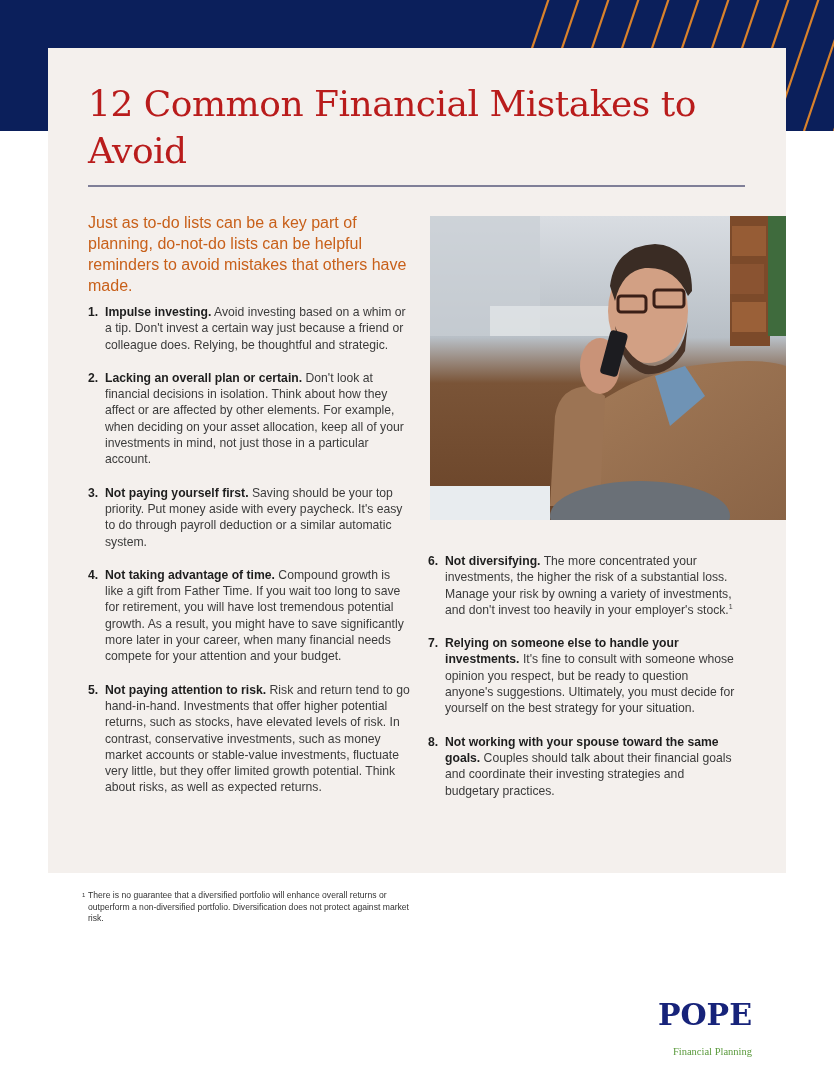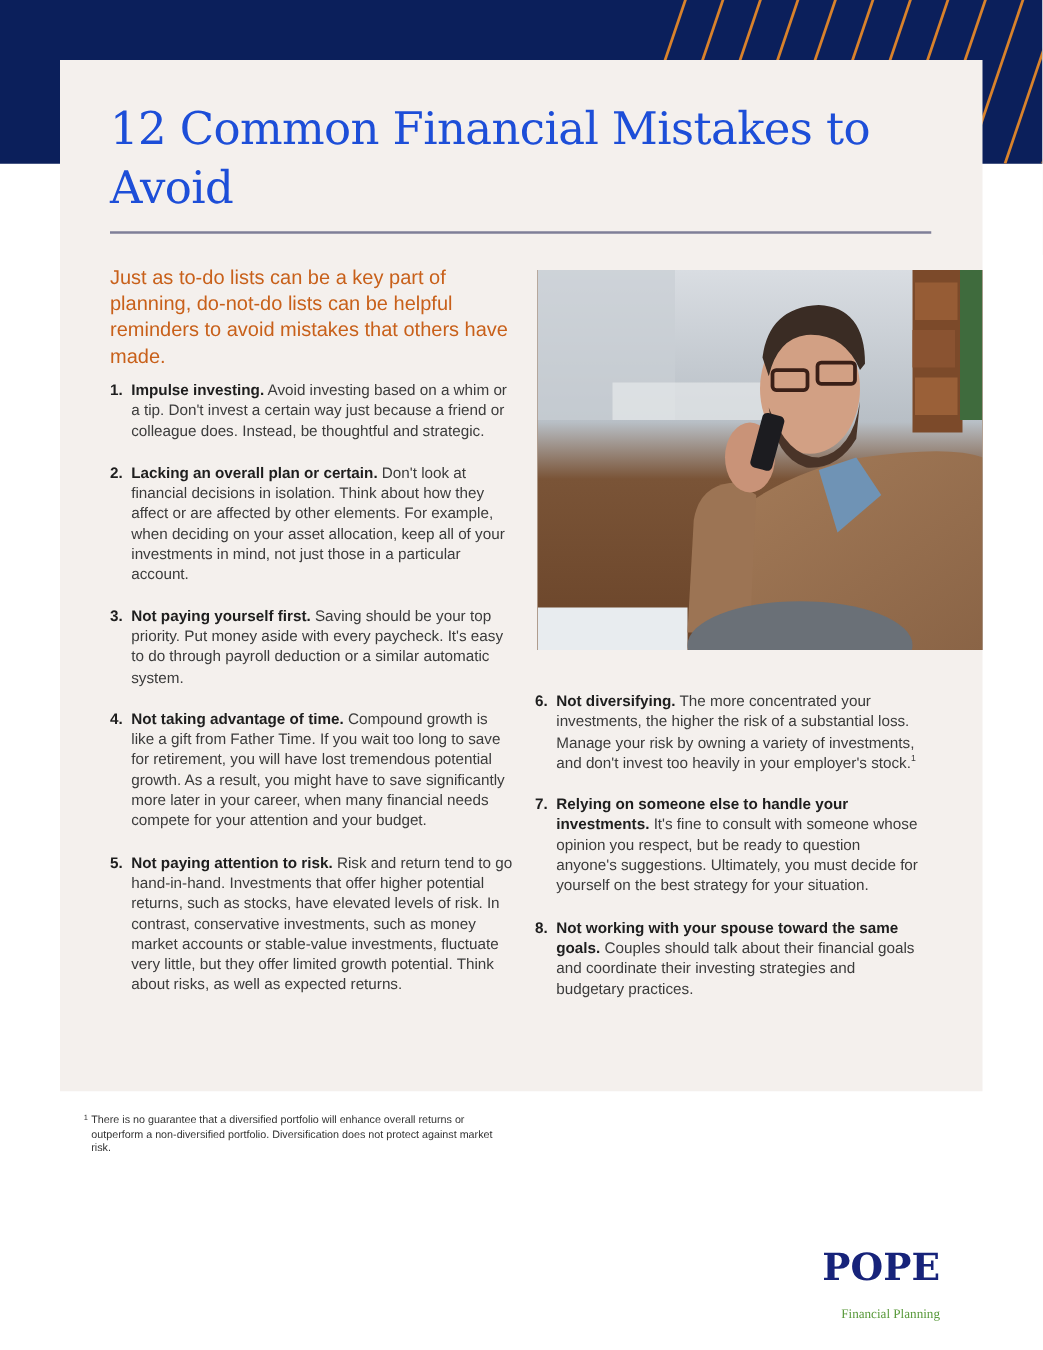--- a/index.html
+++ b/index.html
@@ -15,21 +15,21 @@
     }
 
     .card {
       position: absolute; left: 48px; top: 48px; width: 738px; height: 825px;
       background: #f4f0ed;
     }
 
     .title {
       position: absolute; left: 40px; top: 32px; width: 640px;
       font-family: "DejaVu Serif", serif; font-size: 36px; line-height: 47px;
-      color: #1d4ed8; font-weight: normal; letter-spacing: -0.5px;
+      color: #b91c1c; font-weight: normal; letter-spacing: -0.5px;
     }
     .divider {
       position: absolute; left: 40px; top: 137px; width: 657px; height: 1.5px;
       background: #7f7f98;
     }
 
     .intro {
       position: absolute; left: 40px; top: 164px; width: 320px;
       font-size: 16px; line-height: 21px; color: #c8601a; font-weight: normal;
     }
@@ -42,21 +42,21 @@
     .item .num { position: absolute; left: 0; top: 0; font-weight: bold; color: #1e1e1e; }
     .item .head { font-weight: bold; color: #1e1e1e; text-align: center; }
     .item sup { font-size: 7px; vertical-align: super; line-height: 0; }
 
     .photo {
       position: absolute; left: 382px; top: 168px; width: 356px; height: 304px; overflow: hidden;
       background: #6e4a2f;
     }
 
     .footnote {
-      position: absolute; left: 73px; top: 890px; width: 330px;
+      position: absolute; left: 88px; top: 890px; width: 330px;
       font-size: 8.6px; line-height: 11.5px; color: #333;
     }
     .footnote sup { font-size: 6px; position: absolute; left: -6px; top: 0; }
 
     .logo { position: absolute; left: 652px; top: 1000px; width: 100px; text-align: right; }
     .logo-main {
       font-family: "DejaVu Serif", serif; font-weight: bold; font-size: 30px; line-height: 30px;
       color: #17237a; letter-spacing: 0px;
     }
     .logo-sub {
@@ -131,21 +131,21 @@
       <ellipse cx="170" cy="150" rx="20" ry="28" fill="#c99378"></ellipse>
       <rect x="175" y="115" width="18" height="45" rx="4" fill="#1c1c20" transform="rotate(15 184 137)"></rect>
 
       <ellipse cx="210" cy="300" rx="90" ry="35" fill="#6a7077"></ellipse>
     </svg>
   </div>
 
   <div class="col col-left">
     <div class="item">
       <span class="num">1.</span>
-      <span class="head">Impulse investing.</span><span> Avoid investing based on a whim or a tip. Don't invest a certain way just because a friend or colleague does. Instead, be thoughtful and strategic.</span>
+      <span class="head">Impulse investing.</span><span> Avoid investing based on a whim or a tip. Don't invest a certain way just because a friend or colleague does. Relying, be thoughtful and strategic.</span>
     </div>
     <div class="item">
       <span class="num">2.</span>
       <span class="head">Lacking an overall plan or certain.</span><span> Don't look at financial decisions in isolation. Think about how they affect or are affected by other elements. For example, when deciding on your asset allocation, keep all of your investments in mind, not just those in a particular account.</span>
     </div>
     <div class="item">
       <span class="num">3.</span>
       <span class="head">Not paying yourself first.</span><span> Saving should be your top priority. Put money aside with every paycheck. It's easy to do through payroll deduction or a similar automatic system.</span>
     </div>
     <div class="item">

